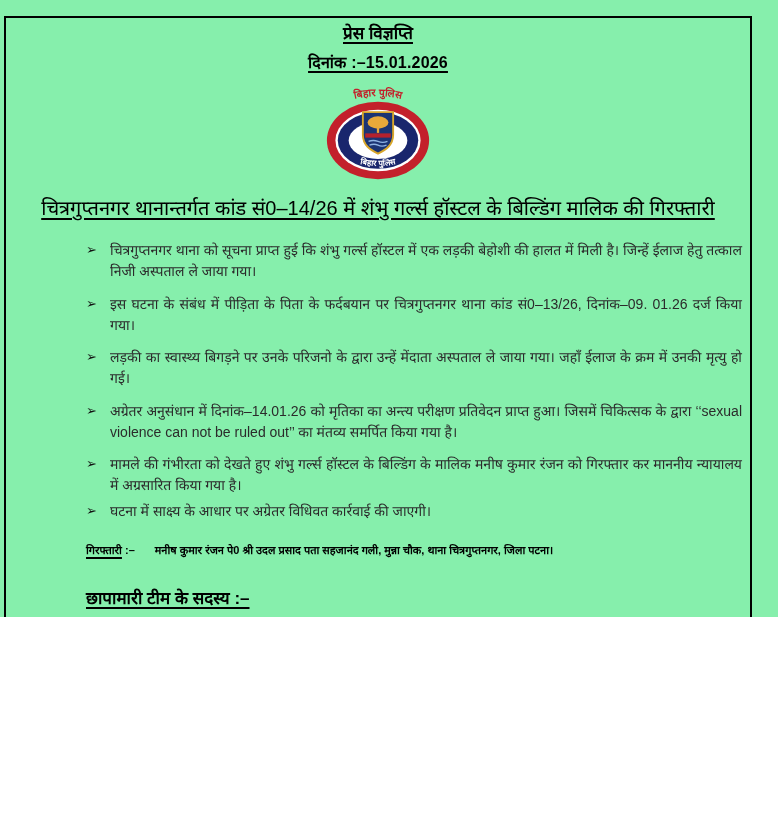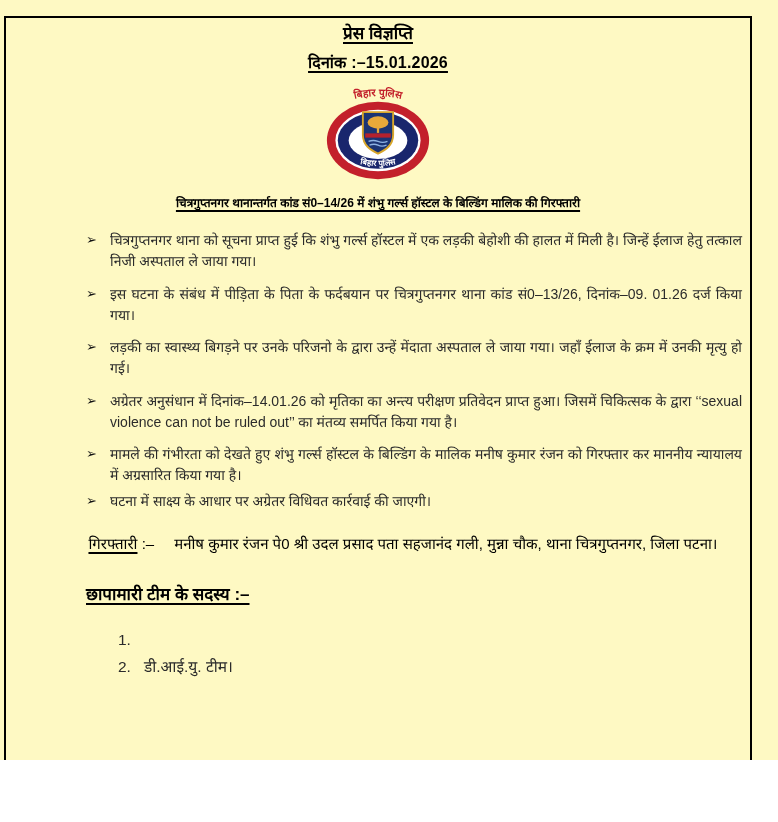--- a/index.html
+++ b/index.html
@@ -1,32 +1,32 @@
 <!DOCTYPE html>
 <html lang="hi"><head>
 <meta charset="utf-8">
 <style>
   html,body{margin:0;padding:0;background:#ffffff;}
   body{font-family:"Liberation Sans","DejaVu Sans",sans-serif;color:#222;}
-  .page{position:relative;width:778px;height:760px;background:#fef9c3;overflow:hidden;}
+  .page{position:relative;width:778px;height:617px;background:#86efac;overflow:hidden;}
   .frame{position:absolute;left:4px;top:16px;width:748px;height:860px;
          border:2px solid #000;border-bottom:none;box-sizing:border-box;}
   .center{text-align:center;}
   .u{text-decoration:underline;text-underline-offset:3px;text-decoration-thickness:1.5px;}
   .h-press{margin-top:3px;font-size:17px;font-weight:bold;color:#000;}
   .h-office{margin-top:11px;font-size:19px;font-weight:bold;color:#000;}
   .h-date{margin-top:7px;font-size:16px;font-weight:bold;color:#000;letter-spacing:.2px;}
   .logo-wrap{margin-top:5px;display:flex;justify-content:center;}
-  .title{margin:10px 12px 0 12px;font-size:12px;font-weight:bold;color:#000;}
+  .title{margin:10px 12px 0 12px;font-size:20px;font-weight:normal;color:#000;}
   .bullets{margin:19px 8px 0 80px;}
   .bullet{display:flex;margin-bottom:11px;}
   .bullet:nth-child(6){margin-top:-7px;}
   .bullet .marker{flex:0 0 24px;font-size:13px;color:#111;padding-top:2px;}
   .bullet .btxt{flex:1;font-size:14px;line-height:1.52;text-align:justify;color:#2b2b2b;}
-  .arrest{margin:20px 30px 0 80px;display:flex;font-weight:normal;color:#000;font-size:15px;line-height:1.55;justify-content:center;}
+  .arrest{margin:20px 30px 0 80px;display:flex;font-weight:bold;color:#000;font-size:11px;line-height:1.55;}
   .arrest .alabel{white-space:nowrap;}
   .arrest .atxt{margin-left:20px;max-width:600px;}
   .team-heading{margin:27px 12px 0 80px;font-size:17px;font-weight:bold;color:#000;}
   .team-list{margin:24px 0 0 112px;}
   .team-item{display:flex;margin-bottom:4px;font-size:15.5px;color:#2b2b2b;line-height:1.45;}
   .team-item .num{flex:0 0 26px;}
 </style>
 </head>
 <body>
 

